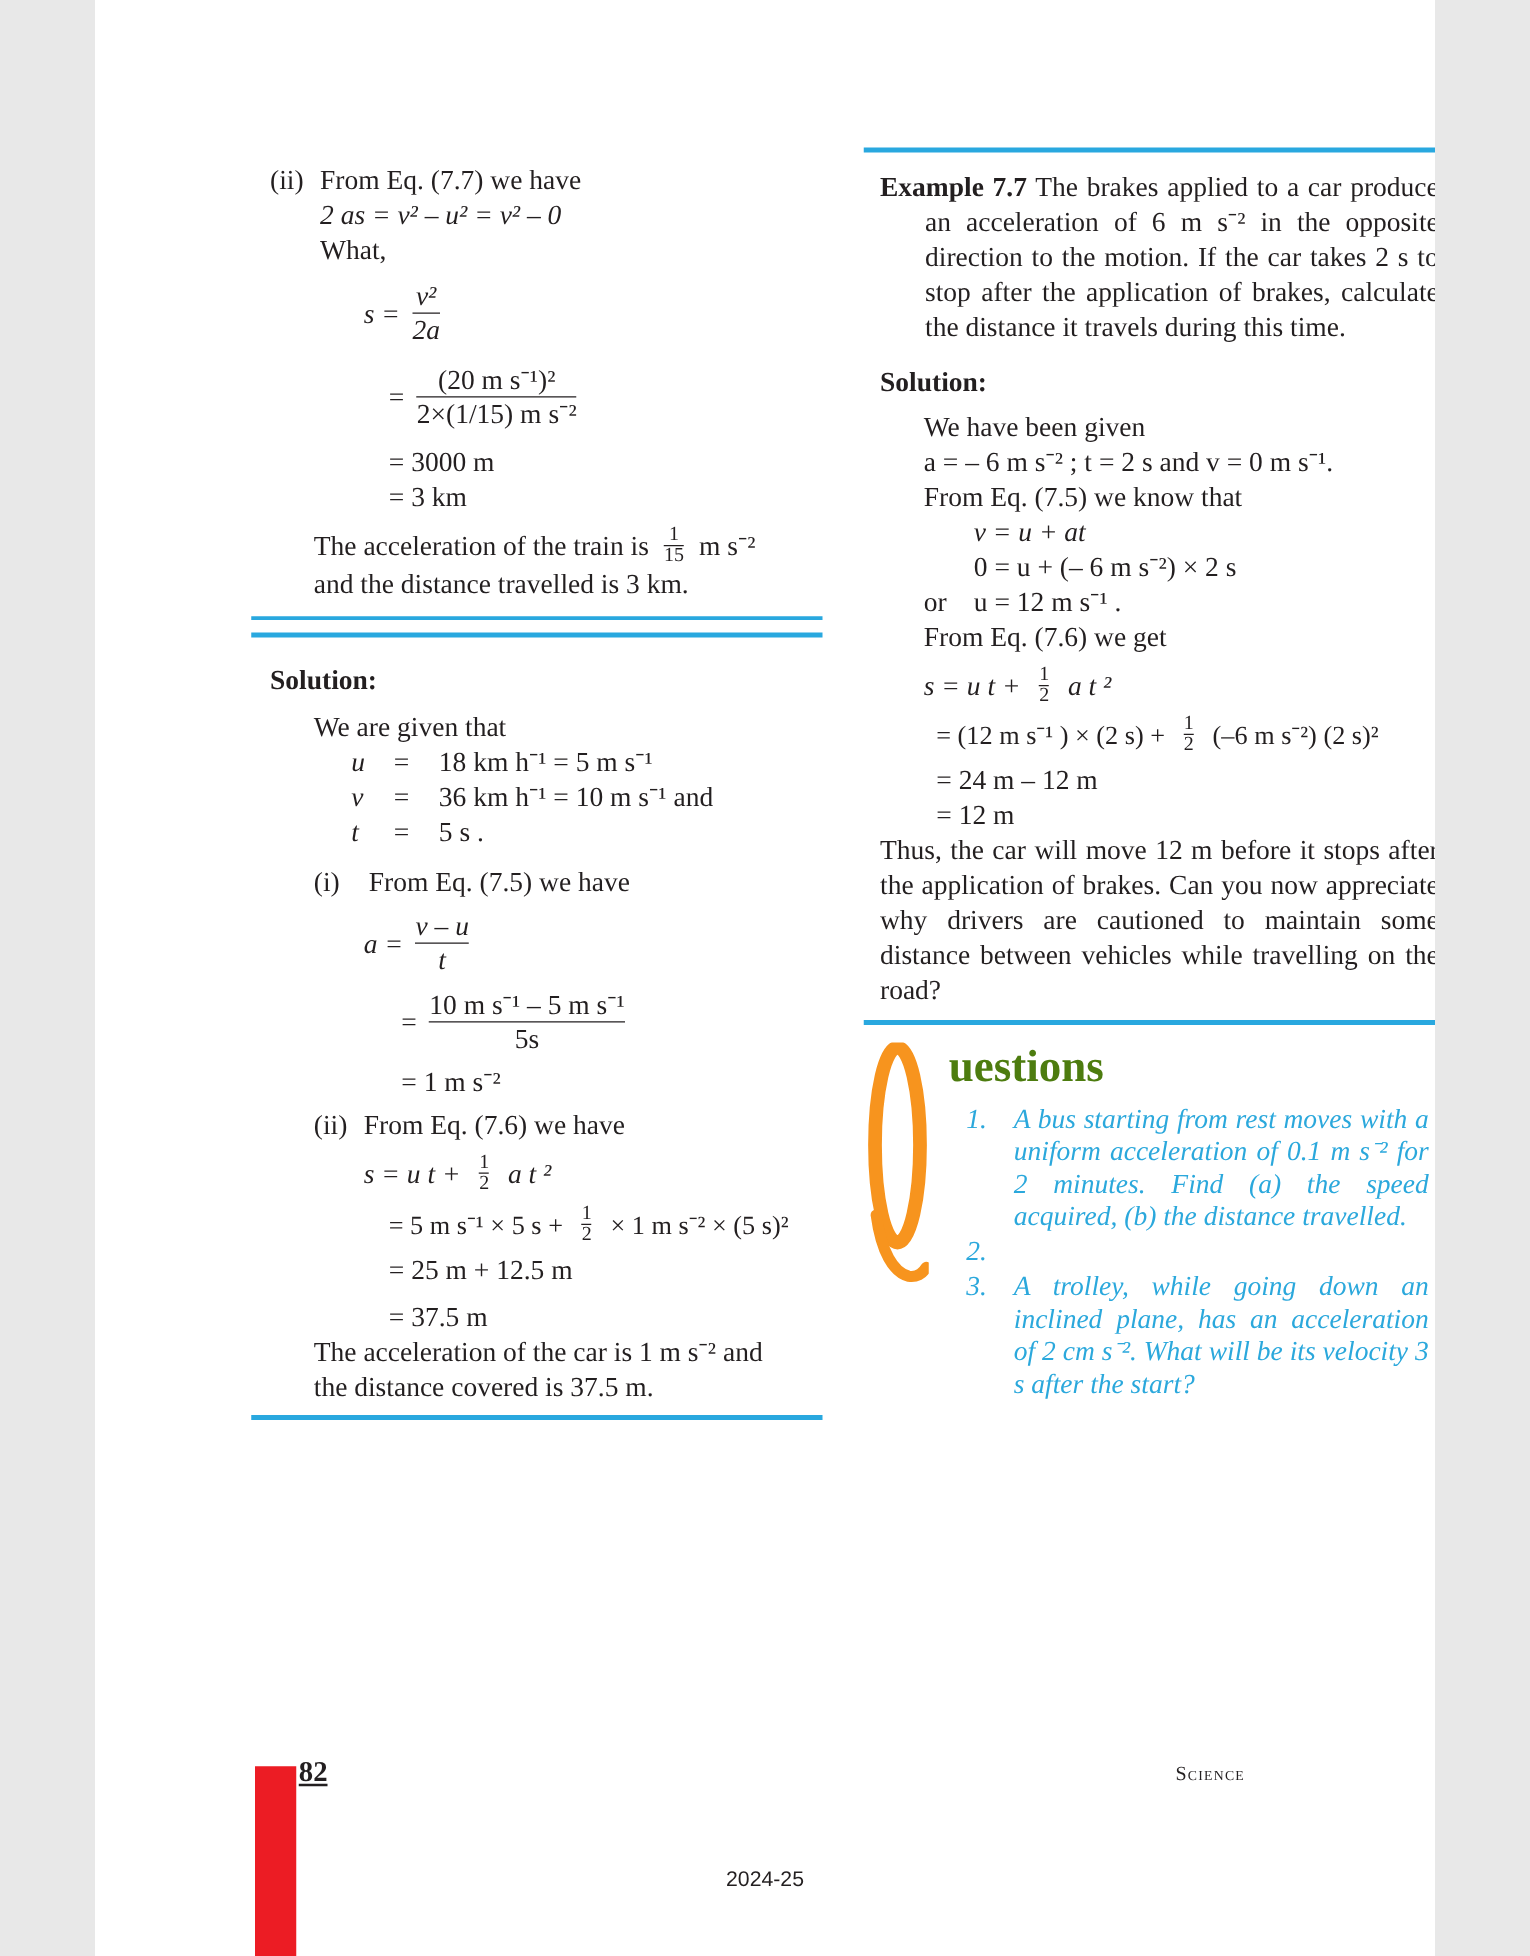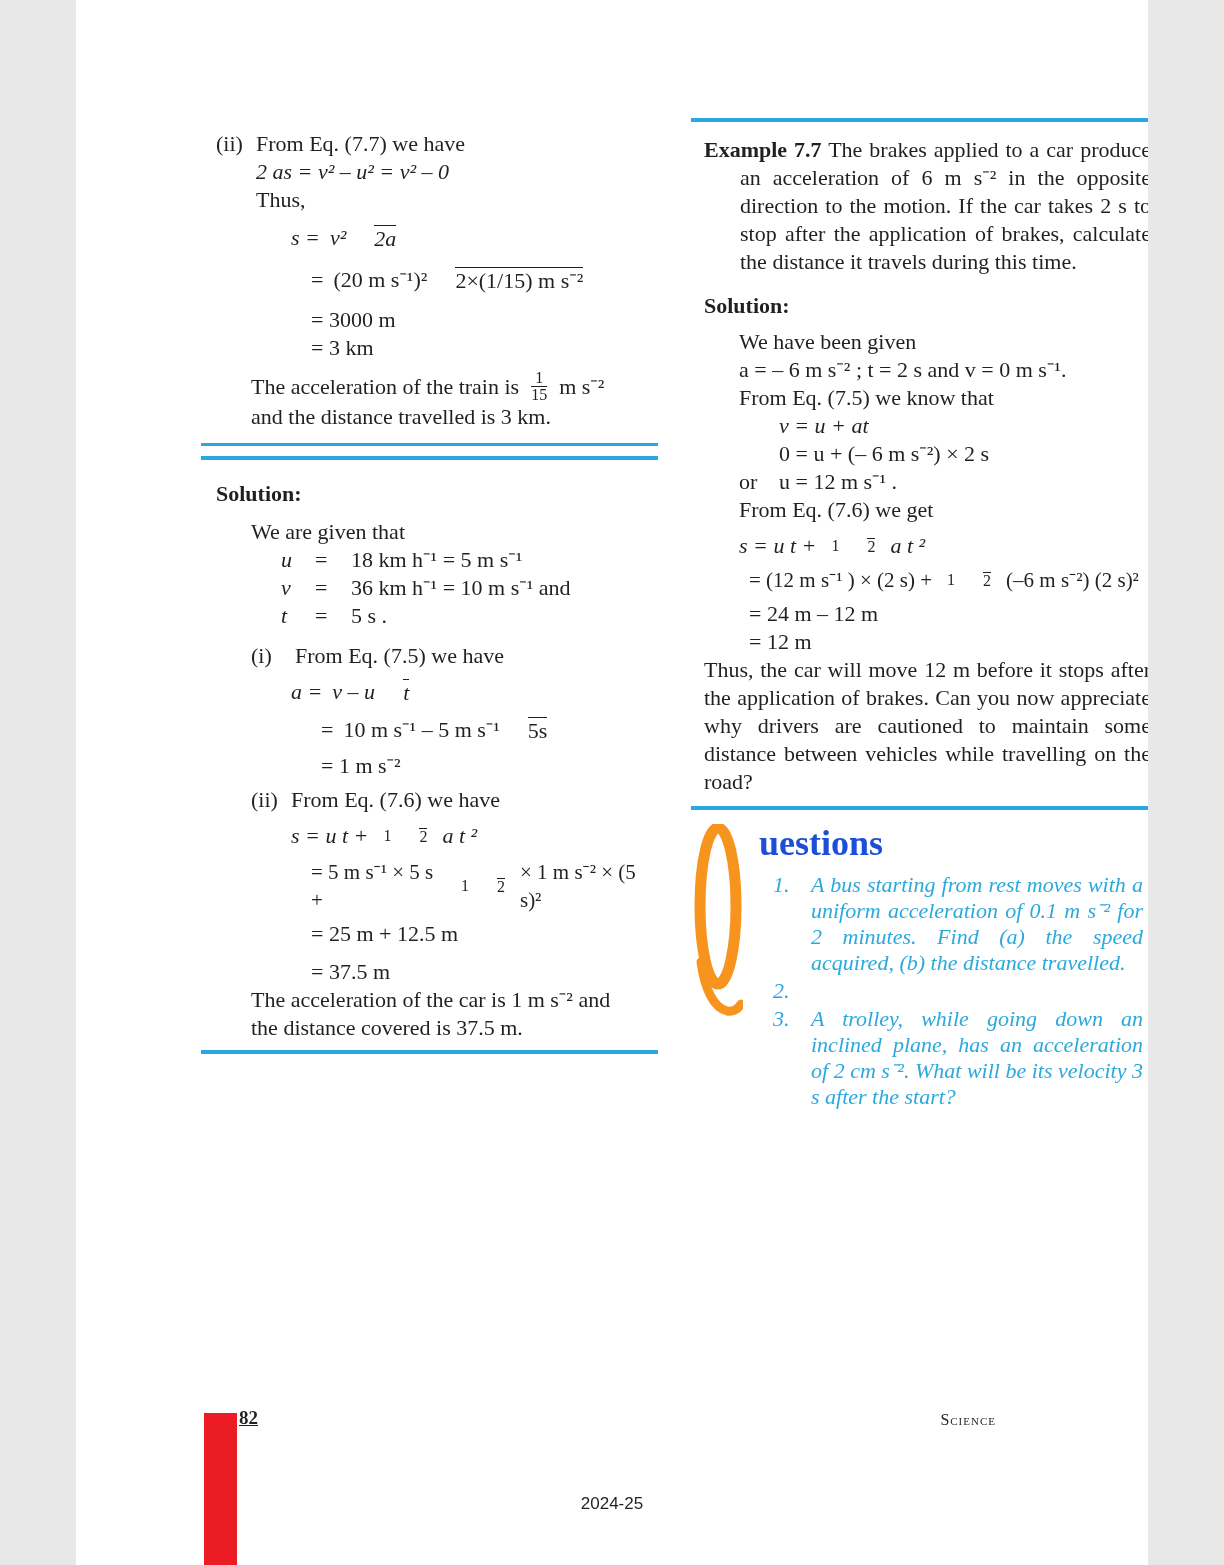--- a/index.html
+++ b/index.html
@@ -19,46 +19,46 @@
 
   .li{display:flex;}
   .li .marker{width:40px;flex:0 0 40px;}
   .indent1{margin-left:35px;}
   .it{font-style:italic;}
 
   .hang{padding-left:36px;text-indent:-36px;text-align:justify;}
   .hang .exlabel{font-weight:bold;}
 
   .eqrow{display:flex;align-items:center;gap:10px;}
-  .frac{display:inline-flex;flex-direction:row;text-align:center;line-height:26px;gap:28px;}
+  .frac{display:inline-flex;flex-direction:column;text-align:center;line-height:26px;}
   .frac .den{border-top:1.6px solid #231f20;}
   .frac.sm{font-size:16px;line-height:16px;vertical-align:middle;margin:0 5px;font-style:normal;}
   .inlinefrac{display:inline-flex;flex-direction:column;text-align:center;font-size:16px;line-height:16px;vertical-align:middle;margin:0 5px;}
   .inlinefrac .den{border-top:1.4px solid #231f20;}
   .trainline{display:flex;align-items:center;gap:7px;}
 
   .givenrow{display:flex;margin-left:65px;}
   .givenrow .gv{width:34px;font-style:italic;}
   .givenrow .geq{width:36px;}
 
   .tight{font-size:21px;}
 
   .sol{font-weight:bold;}
 
   
   .q-section{display:flex;margin-left:-11px;margin-top:14px;}
   .q-letter{flex:0 0 50px;}
   .q-body{flex:1;padding-left:16px;}
-  .q-head{color:#1d4ed8;font-weight:bold;font-size:36px;line-height:38px;margin-bottom:10px;}
+  .q-head{color:#4d7c0f;font-weight:bold;font-size:36px;line-height:38px;margin-bottom:10px;}
   .q-item{display:flex;color:#2ba8dc;font-style:italic;line-height:26px;margin-bottom:2px;}
   .q-item .qnum{flex:0 0 38px;padding-left:14px;}
   .q-item .qtext{flex:1;text-align:justify;max-width:332px;}
 
   
-  .footer-pagenum{position:absolute;left:163px;top:1404px;font-weight:bold;font-size:19px;text-decoration:underline;}
+  .footer-pagenum{position:absolute;left:163px;top:1404px;font-weight:bold;font-size:23px;text-decoration:underline;}
   .footer-brand{position:absolute;right:152px;top:1406px;font-variant:small-caps;font-size:16px;letter-spacing:1px;}
   .footer-year{position:absolute;left:0;right:0;top:1490px;text-align:center;font-family:"Liberation Sans",sans-serif;font-size:17px;}
   .red-bar{position:absolute;left:128px;top:1413px;width:33px;height:152px;background:#ec1c24;}
 
   .mt6{margin-top:6px;}.mt8{margin-top:8px;}.mt10{margin-top:10px;}
   .mt12{margin-top:12px;}.mt14{margin-top:14px;}.mt16{margin-top:16px;}.mt20{margin-top:20px;}
   .ml45{margin-left:45px;}.ml75{margin-left:75px;}.ml95{margin-left:95px;}.ml105{margin-left:105px;}
   .gap10{height:10px;}
 </style>
 </head>
@@ -66,21 +66,21 @@
 
 <div class="page">
 
   <div class="col col-left">
 
     <div class="li">
       <span class="marker">(ii)</span>
       <span>
         <span>From Eq. (7.7) we have</span><br>
         <span class="it">2 as = v² – u² = v² – 0</span><br>
-        <span>Thus,</span>
+        <span>What,</span>
       </span>
     </div>
 
     <div class="eqrow ml75 mt10 it">
       <span>s =</span>
       <span class="frac">
         <span class="num">v²</span>
         <span class="den">2a</span>
       </span>
     </div>

